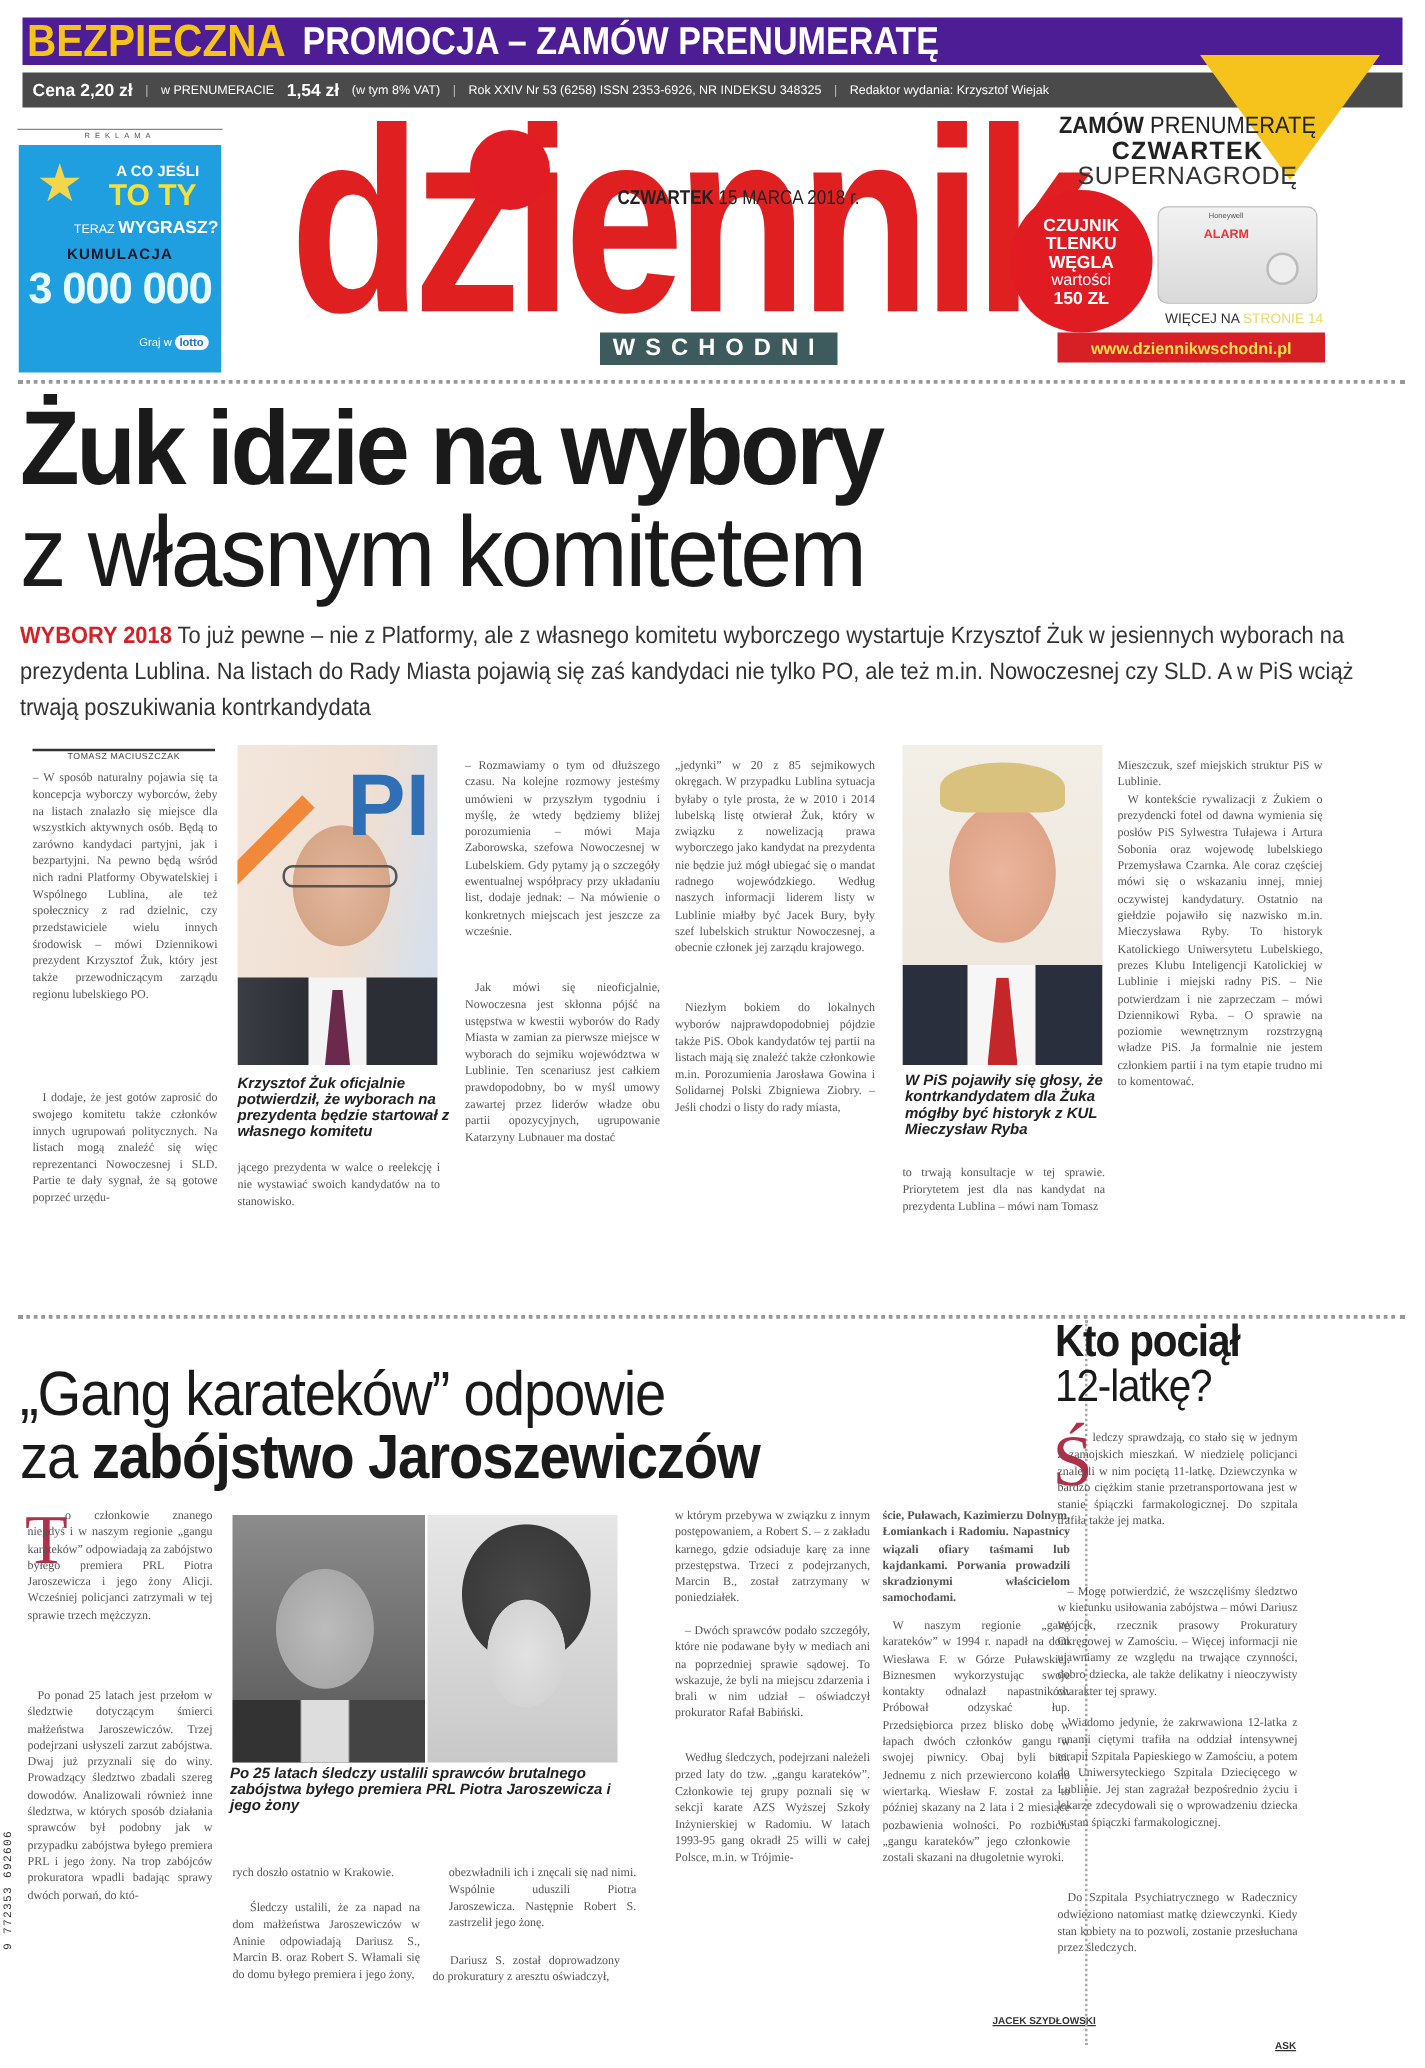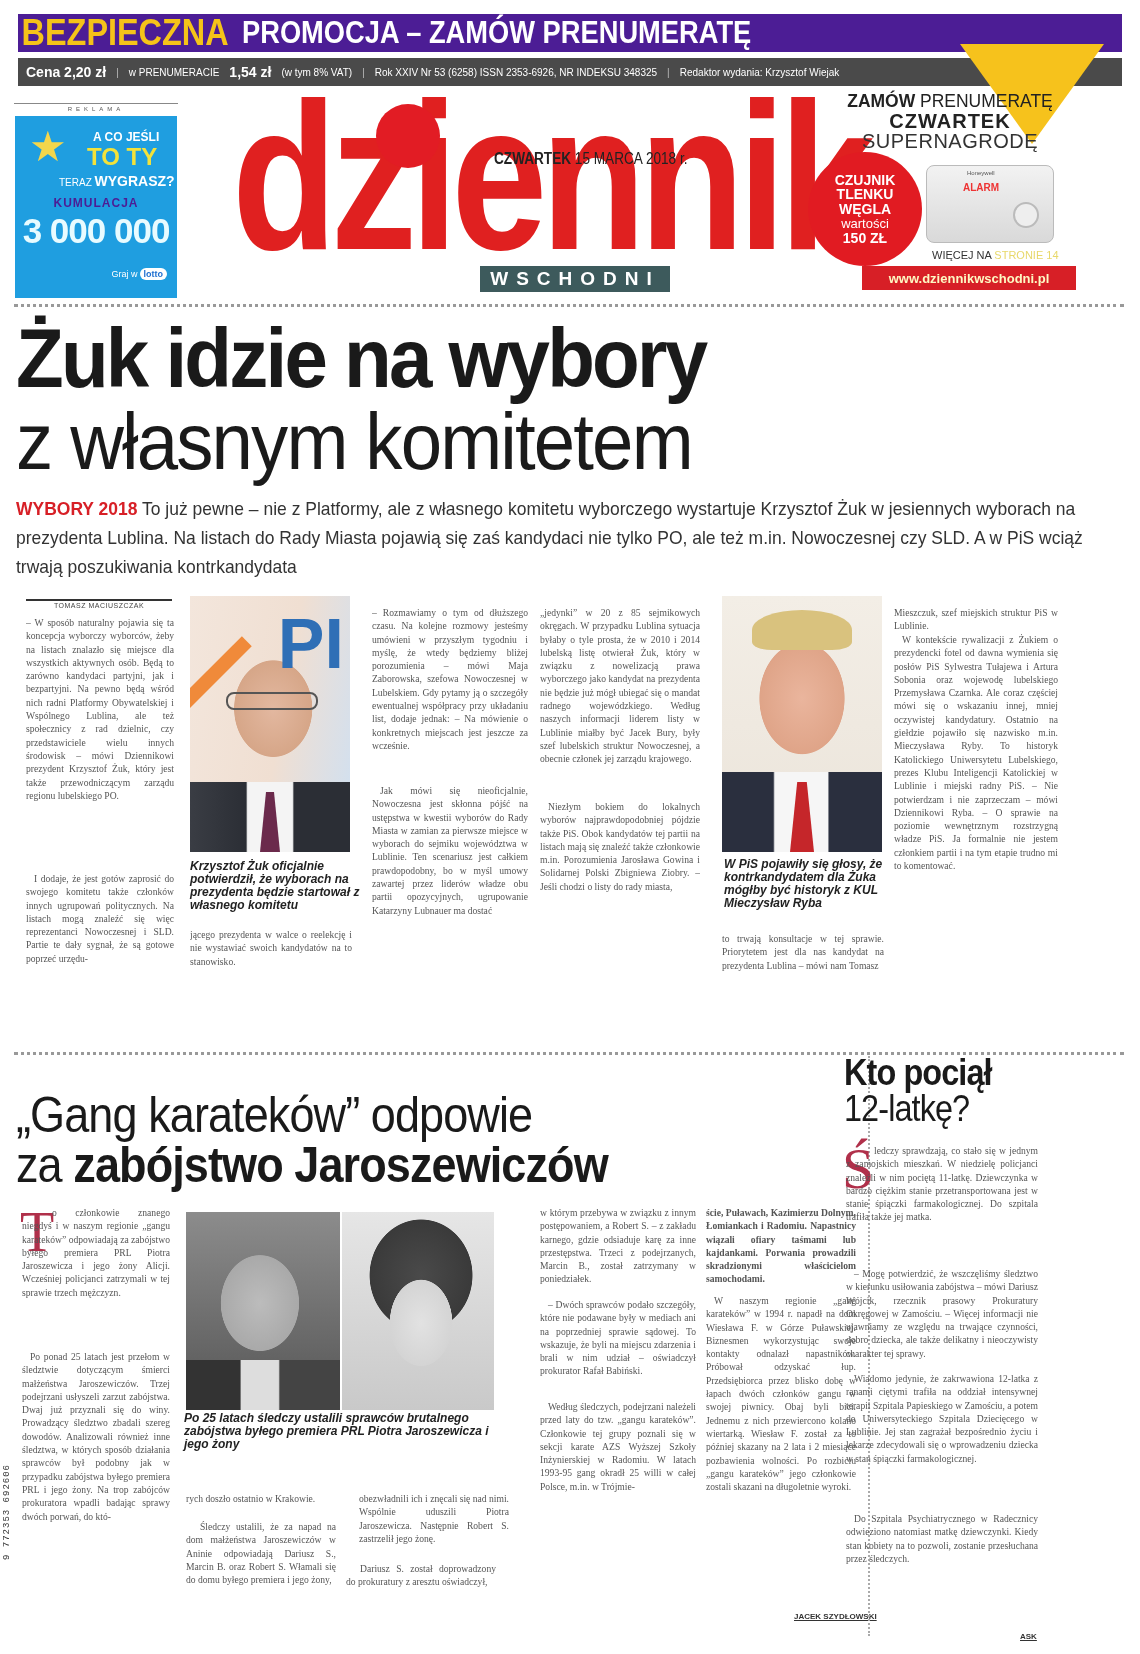--- a/index.html
+++ b/index.html
@@ -18,21 +18,21 @@
 
   
   .ad-rule { left: 14px; top: 103px; width: 164px; height: 1px; background: #888; }
   .ad-label { left: 14px; top: 106px; width: 164px; font-size: 6px; letter-spacing: 4px; color: #555; text-align: center; }
   .lotto { left: 15px; top: 116px; width: 162px; height: 182px; background: #1f9ee0; }
   .lotto .star { position: absolute; left: 14px; top: 10px; font-size: 42px; color: #f3d64c; line-height: 1; }
   .lotto .l1 { position: absolute; left: 78px; top: 14px; font-size: 12px; font-weight: 700; color: #fff; }
   .lotto .l2 { position: absolute; left: 72px; top: 27px; font-size: 24px; font-weight: 900; color: #f3e23a; }
   .lotto .l3 { position: absolute; left: 44px; top: 57px; font-size: 10px; color: #fff; }
   .lotto .l3 b { font-size: 14px; }
-  .lotto .l4 { position: absolute; left: 0; width: 100%; top: 80px; text-align: center; font-size: 12px; font-weight: 700; color: #4c1d95; letter-spacing: 1px; }
+  .lotto .l4 { position: absolute; left: 0; width: 100%; top: 80px; text-align: center; font-size: 12px; font-weight: 700; color: #0f172a; letter-spacing: 1px; }
   .lotto .l5 { position: absolute; left: 0; width: 100%; top: 95px; text-align: center; font-size: 35px; font-weight: 700; color: #e8fbff; letter-spacing: -1px; }
   .lotto .l6 { position: absolute; right: 10px; top: 152px; font-size: 9px; color: #fff; }
   .lotto .l6 span { display: inline-block; background: #fff; color: #1f6fd0; border-radius: 8px; padding: 1px 4px; font-weight: 700; margin-left: 2px; }
 
   
   .logo { left: 232px; top: 72px; font-family: "Liberation Sans", sans-serif; font-weight: 700; font-size: 210px; color: #e02020; letter-spacing: -8px; transform: scaleX(0.82); transform-origin: left top; line-height: 1; white-space: nowrap; }
   .logo-dot { left: 376px; top: 104px; width: 64px; height: 64px; border-radius: 50%; background: #e21c24; }
   .logo-sub { left: 480px; top: 266px; width: 190px; height: 26px; background: #3d5a5c; color: #fff; font-weight: 700; font-size: 19px; letter-spacing: 8px; display: flex; align-items: center; justify-content: center; }
   .date { left: 494px; top: 150px; font-size: 16px; color: #222; white-space: nowrap; transform: scaleX(0.85); transform-origin: left; }
   .date b { font-weight: 700; }
@@ -43,21 +43,21 @@
   .promo-r2 { left: 830px; top: 110px; width: 240px; text-align: center; font-size: 20px; font-weight: 700; color: #222; letter-spacing: 1px; }
   .promo-r3 { left: 830px; top: 130px; width: 240px; text-align: center; font-size: 20px; color: #333; letter-spacing: 0.5px; }
   .badge-circle { left: 808px; top: 152px; width: 114px; height: 114px; border-radius: 50%; background: #e11b22; color: #fff; text-align: center; display: flex; flex-direction: column; justify-content: center; font-size: 14px; line-height: 1.05; font-weight: 700; }
   .badge-circle .small { font-weight: 400; font-size: 13px; }
   .device { left: 926px; top: 165px; width: 128px; height: 78px; background: linear-gradient(#f2f2f2, #d9d9d9); border-radius: 8px; border: 1px solid #bbb; }
   .device .alarm { position: absolute; left: 36px; top: 16px; font-size: 10px; color: #e33; font-weight: 700; }
   .device .knob { position: absolute; right: 14px; top: 36px; width: 26px; height: 26px; border-radius: 50%; border: 2px solid #bbb; background: #eee; }
   .device .brand { position: absolute; left: 40px; top: 4px; font-size: 6px; color: #555; }
   .more { left: 932px; top: 249px; font-size: 11px; color: #333; white-space: nowrap; }
   .more .yl { color: #e8d86a; }
-  .url-bar { left: 846px; top: 266px; width: 214px; height: 24px; background: #d71f26; color: #fef9c3; font-size: 13px; font-weight: 700; display: flex; align-items: center; justify-content: center; margin-left: 16px; }
+  .url-bar { left: 846px; top: 266px; width: 214px; height: 24px; background: #d71f26; color: #fde047; font-size: 13px; font-weight: 700; display: flex; align-items: center; justify-content: center; }
 
   .dotted { height: 0; border-top: 3px dotted #999; }
 
   
   .h1a { left: 16px; top: 316px; font-size: 84px; font-weight: 700; letter-spacing: -3px; line-height: 1; white-space: nowrap; transform: scaleX(0.93); transform-origin: left; color: #1a1a1a; }
   .h1b { left: 16px; top: 402px; font-size: 80px; font-weight: 400; letter-spacing: -2px; line-height: 1; white-space: nowrap; transform: scaleX(0.93); transform-origin: left; color: #1a1a1a; }
   .lead { left: 16px; top: 494px; width: 1110px; font-size: 19px; line-height: 29px; color: #333; transform: scaleX(0.92); transform-origin: left; width: 1200px; }
   .lead .kicker { color: #d71f26; font-weight: 700; }
 
   .byline { left: 26px; top: 599px; width: 146px; border-top: 2px solid #333; font-size: 7px; text-align: center; color: #444; padding-top: 1px; letter-spacing: 0.5px; }

